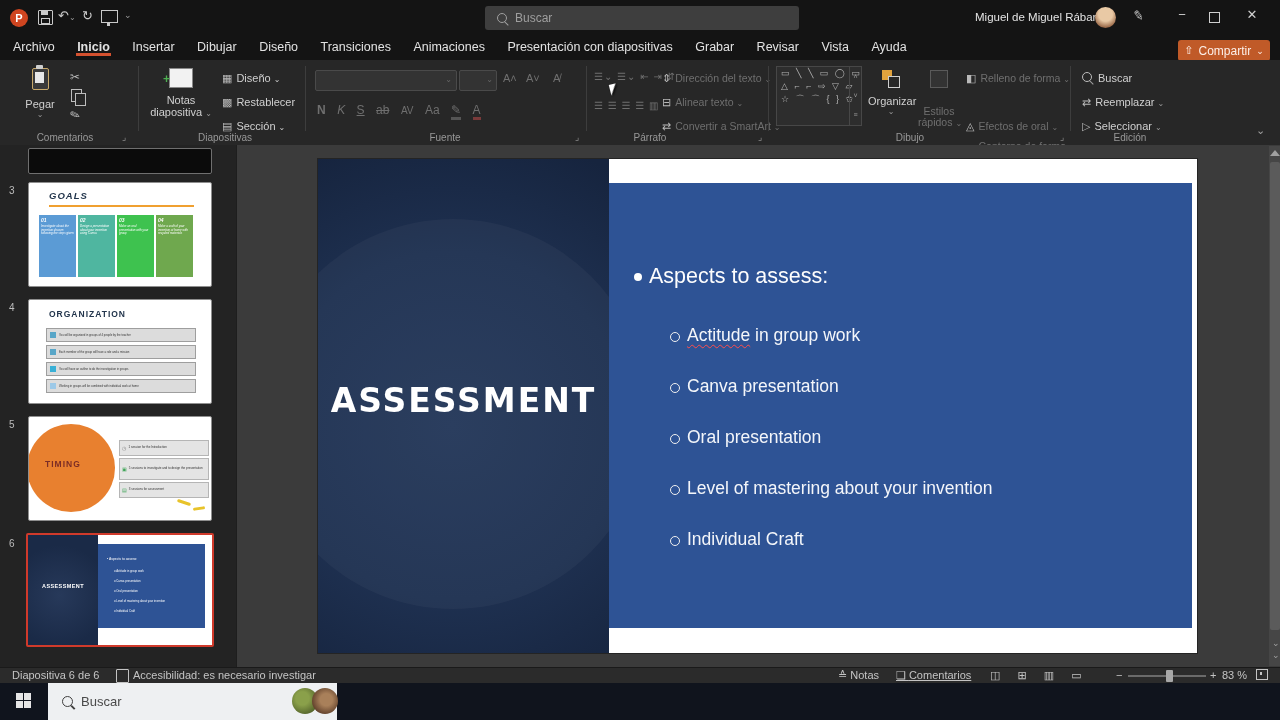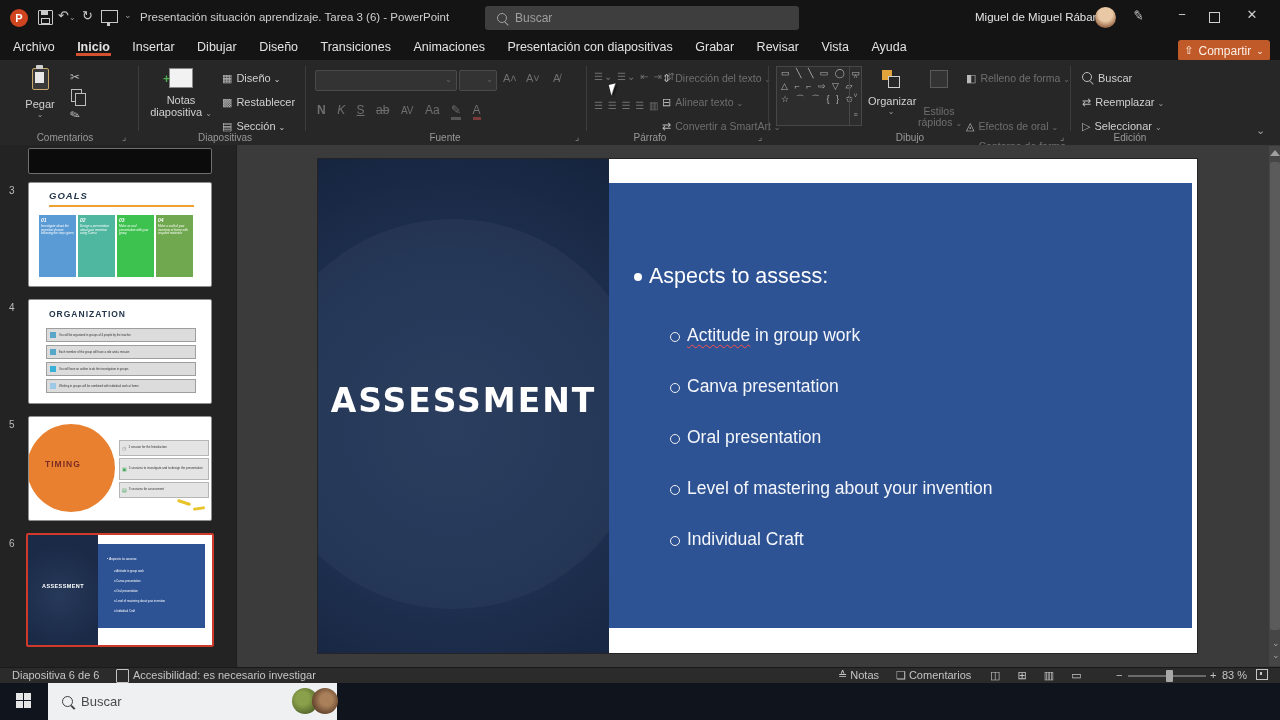--- a/index.html
+++ b/index.html
@@ -103,21 +103,20 @@
     <div class="abs" style="left:38px;top:10px;width:13px;height:13px;border:1.4px solid #c9c9c9;border-radius:1px;">
       <div style="position:absolute;left:2px;top:0;width:7px;height:4px;background:#c9c9c9;"></div>
       <div style="position:absolute;left:2px;bottom:0;width:7px;height:4px;border:1px solid #c9c9c9;"></div>
     </div>
     <div class="abs qat" style="left:58px;top:8px;">↶<span style="font-size:8px;color:#9a9a9a;">⌄</span></div>
     <div class="abs qat" style="left:82px;top:8px;">↻</div>
     <div class="abs" style="left:101px;top:10px;width:15px;height:11px;border:1.4px solid #c9c9c9;">
       <div style="position:absolute;left:5px;bottom:-4px;width:3px;height:3px;background:#c9c9c9;"></div>
     </div>
     <div class="abs qat" style="left:124px;top:10px;font-size:9px;color:#9a9a9a;">⌄</div>
-    <div class="abs title-text" style="left:140px;top:11px;">Presentación situación aprendizaje. Tarea 3 (6) - PowerPoint</div>
 
     <div class="abs tb-search" style="left:485px;top:6px;width:302px;height:24px;padding-left:12px;gap:8px;">
       <span class="mag"></span>
       <span>Buscar</span>
     </div>
 
     <div class="abs title-text" style="left:975px;top:11px;color:#e3e3e3;">Miguel de Miguel Rábanos</div>
     <div class="abs avatar" style="left:1095px;top:7px;"></div>
     <div class="abs" style="left:1133px;top:8px;color:#d0d0d0;font-size:13px;transform:rotate(10deg);">✎</div>
     <div class="abs winbtn" style="left:1168px;top:4px;width:28px;">−</div>
@@ -361,21 +360,21 @@
       <div class="chev" style="position:absolute;bottom:6px;left:3px;">⌄</div>
     </div>
   </div>
 
   <div class="abs" id="statusbar">
     <div class="sb" style="left:12px;">Diapositiva 6 de 6</div>
     <div class="sb" style="left:116px;width:11px;height:12px;border:1px solid #c4c4c4;border-radius:1px;"></div>
     <div class="sb" style="left:133px;">Accesibilidad: es necesario investigar</div>
 
     <div class="sb" style="left:838px;">≙ <span>Notas</span></div>
-    <div class="sb" style="left:896px;">❏ <span>Comentarios</span></div>
+    <div class="sb" style="left:896px;text-decoration:underline;">❏ <span>Comentarios</span></div>
     <div class="sb" style="left:990px;">
       <span class="viewico">◫</span>
       <span class="viewico">⊞</span>
       <span class="viewico">▥</span>
       <span class="viewico">▭</span>
     </div>
     <div class="sb" style="left:1116px;">−</div>
     <div class="zoom-track" style="left:1128px;"></div>
     <div class="zoom-thumb" style="left:1166px;"></div>
     <div class="sb" style="left:1210px;">+</div>

